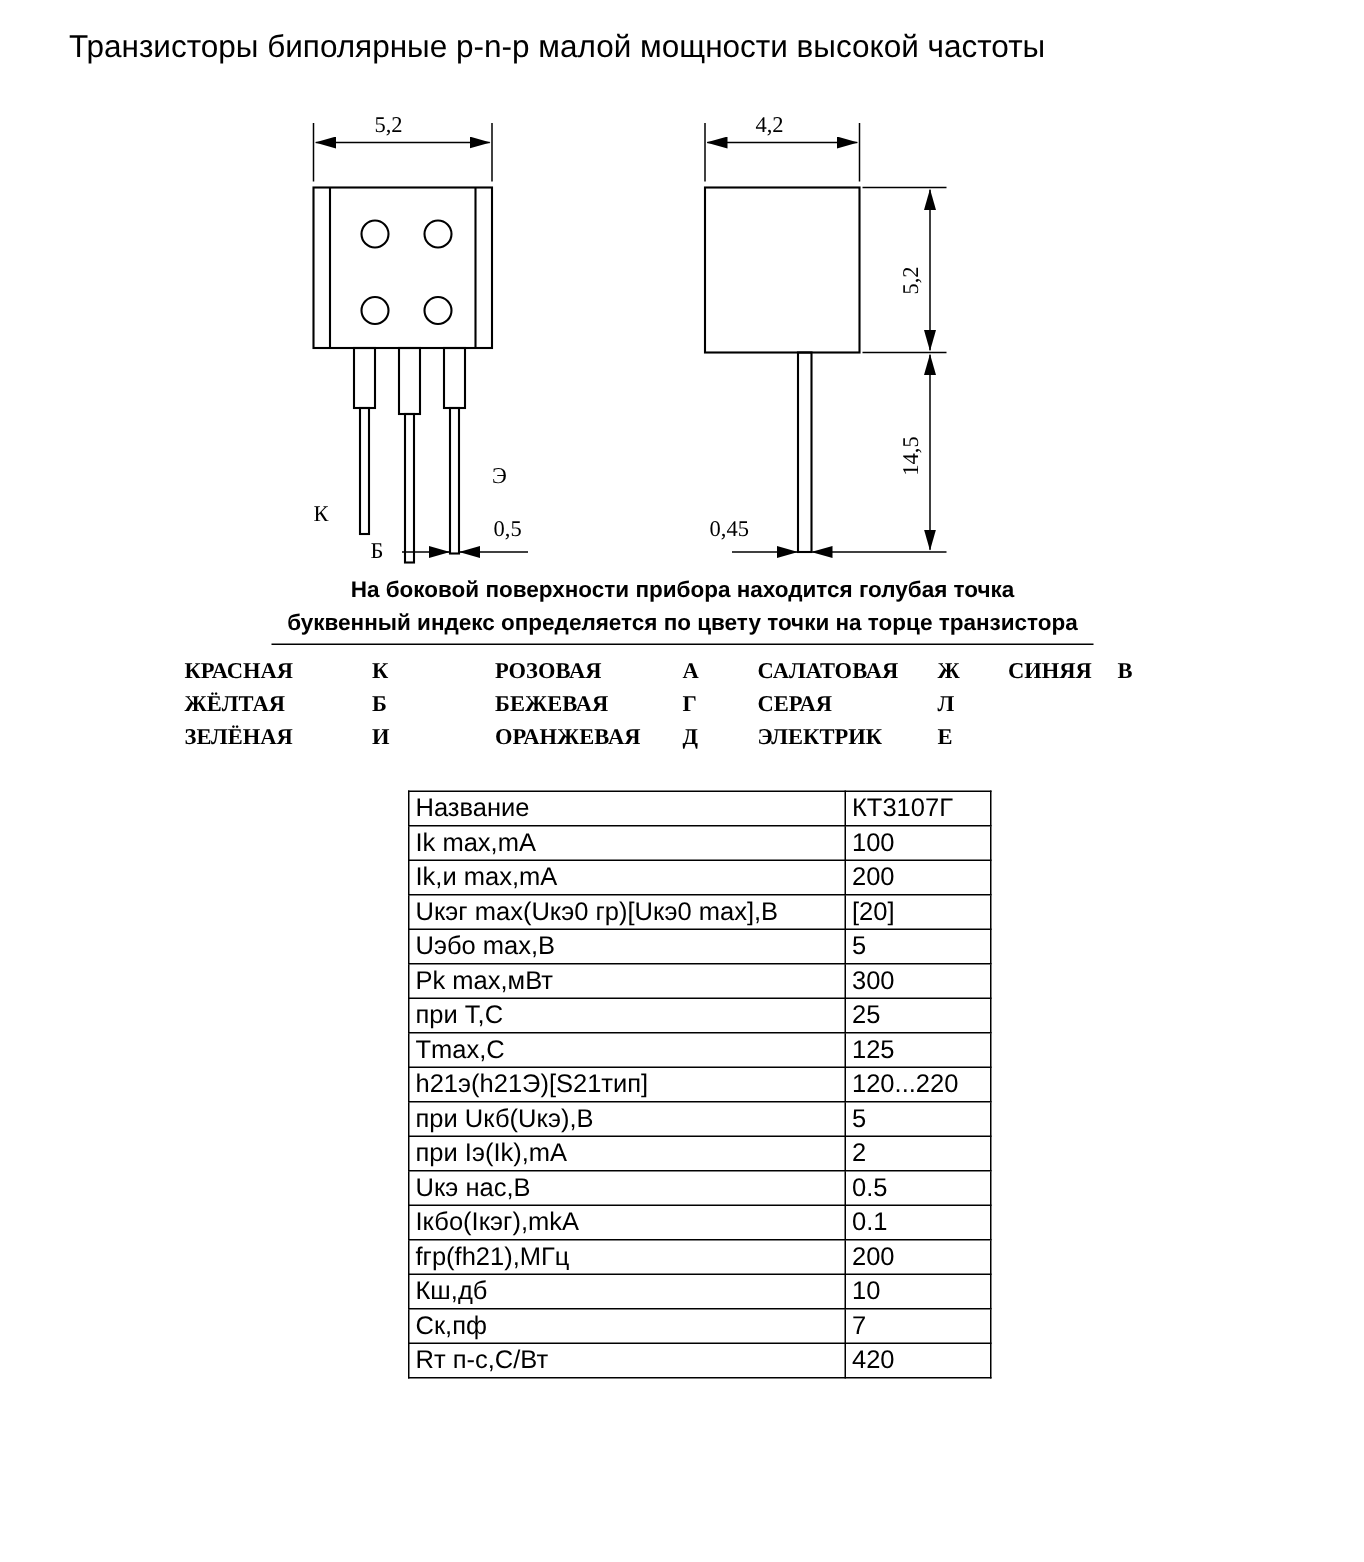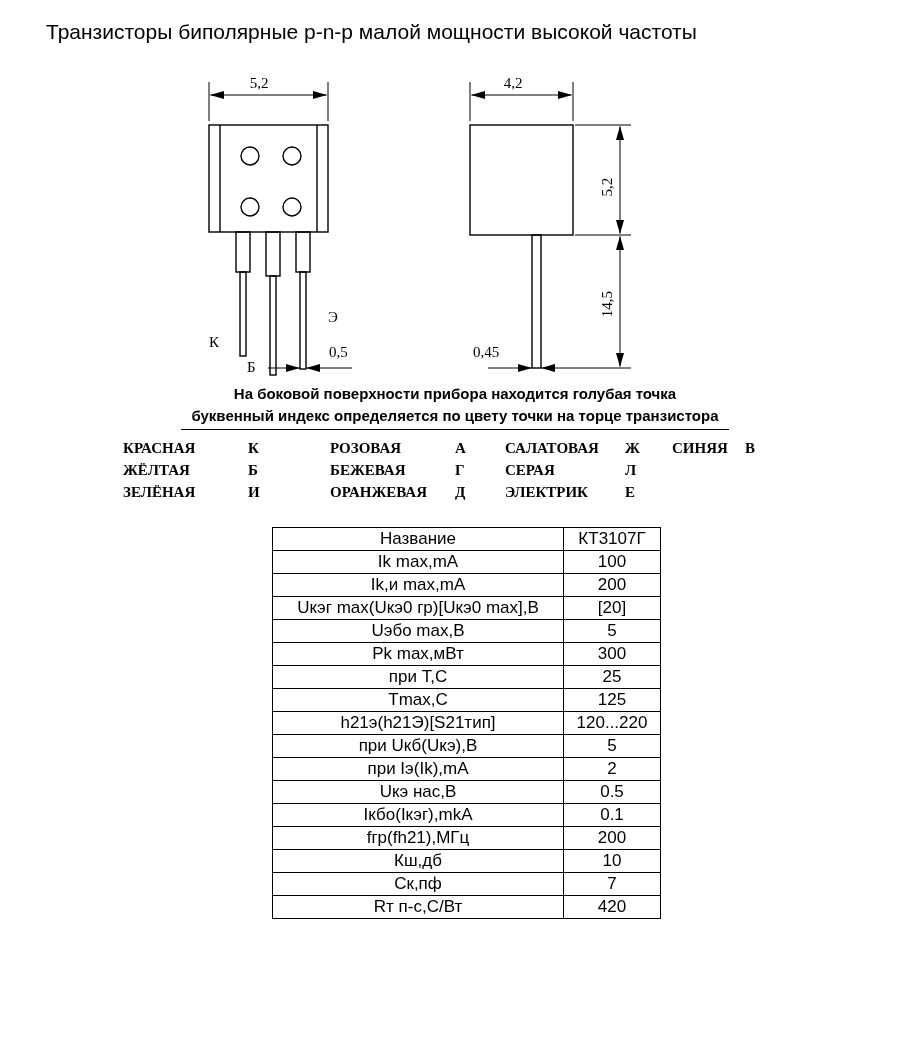--- a/index.html
+++ b/index.html
@@ -37,21 +37,21 @@
   }
   .color-table span { white-space:nowrap; }
 
   .spec-table {
     position:absolute; left:272px; top:527px;
     border-collapse:collapse; font-size:17px;
     font-family:"Liberation Sans", sans-serif; color:#000;
   }
   .spec-table td {
     border:1px solid #000; height:23px; padding:0 4px;
-    white-space:nowrap; overflow:visible;text-align:center;
+    white-space:nowrap; overflow:visible;
   }
   .spec-table td.param { width:291px; }
   .spec-table td.value { width:97px; }
 
   svg text { fill:#000; }
 </style>
 </head>
 <body>
 
 <div class="page">

